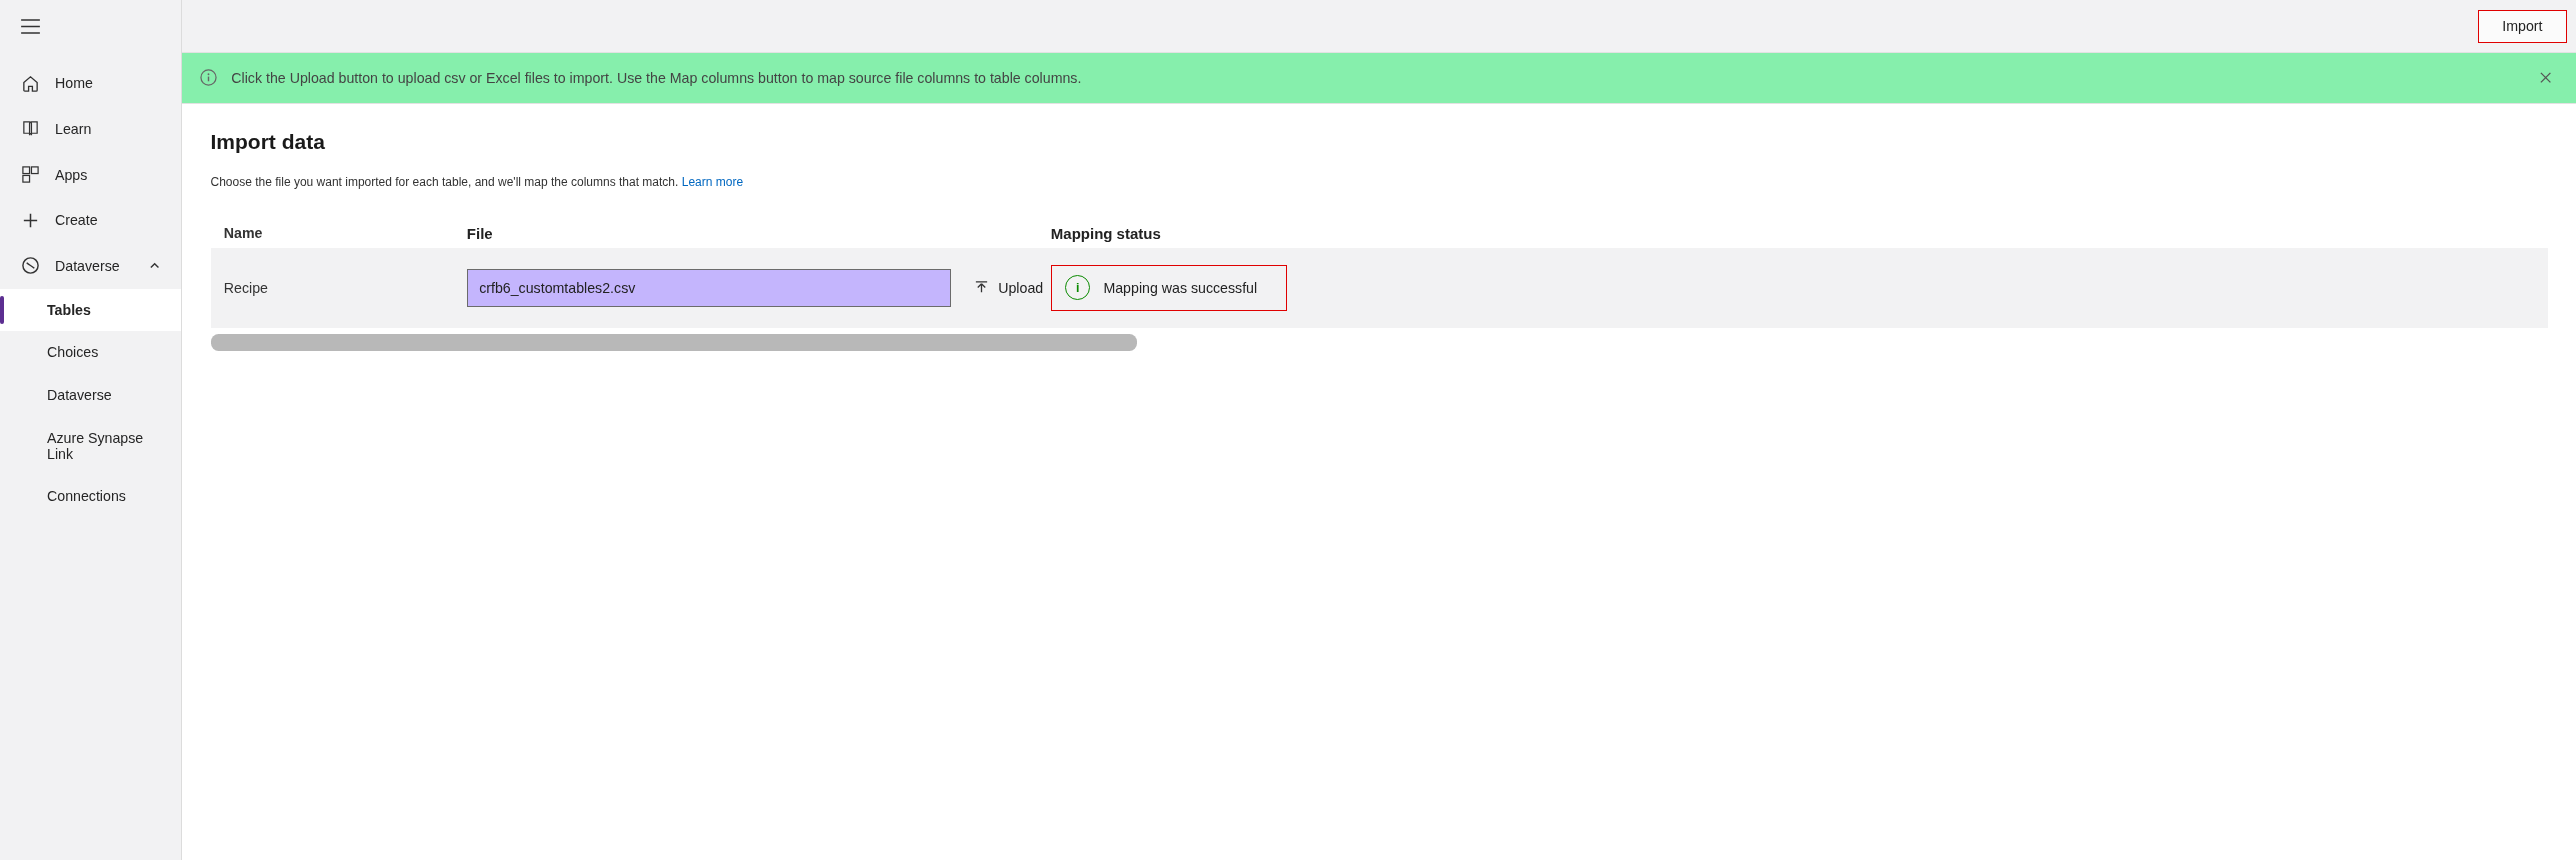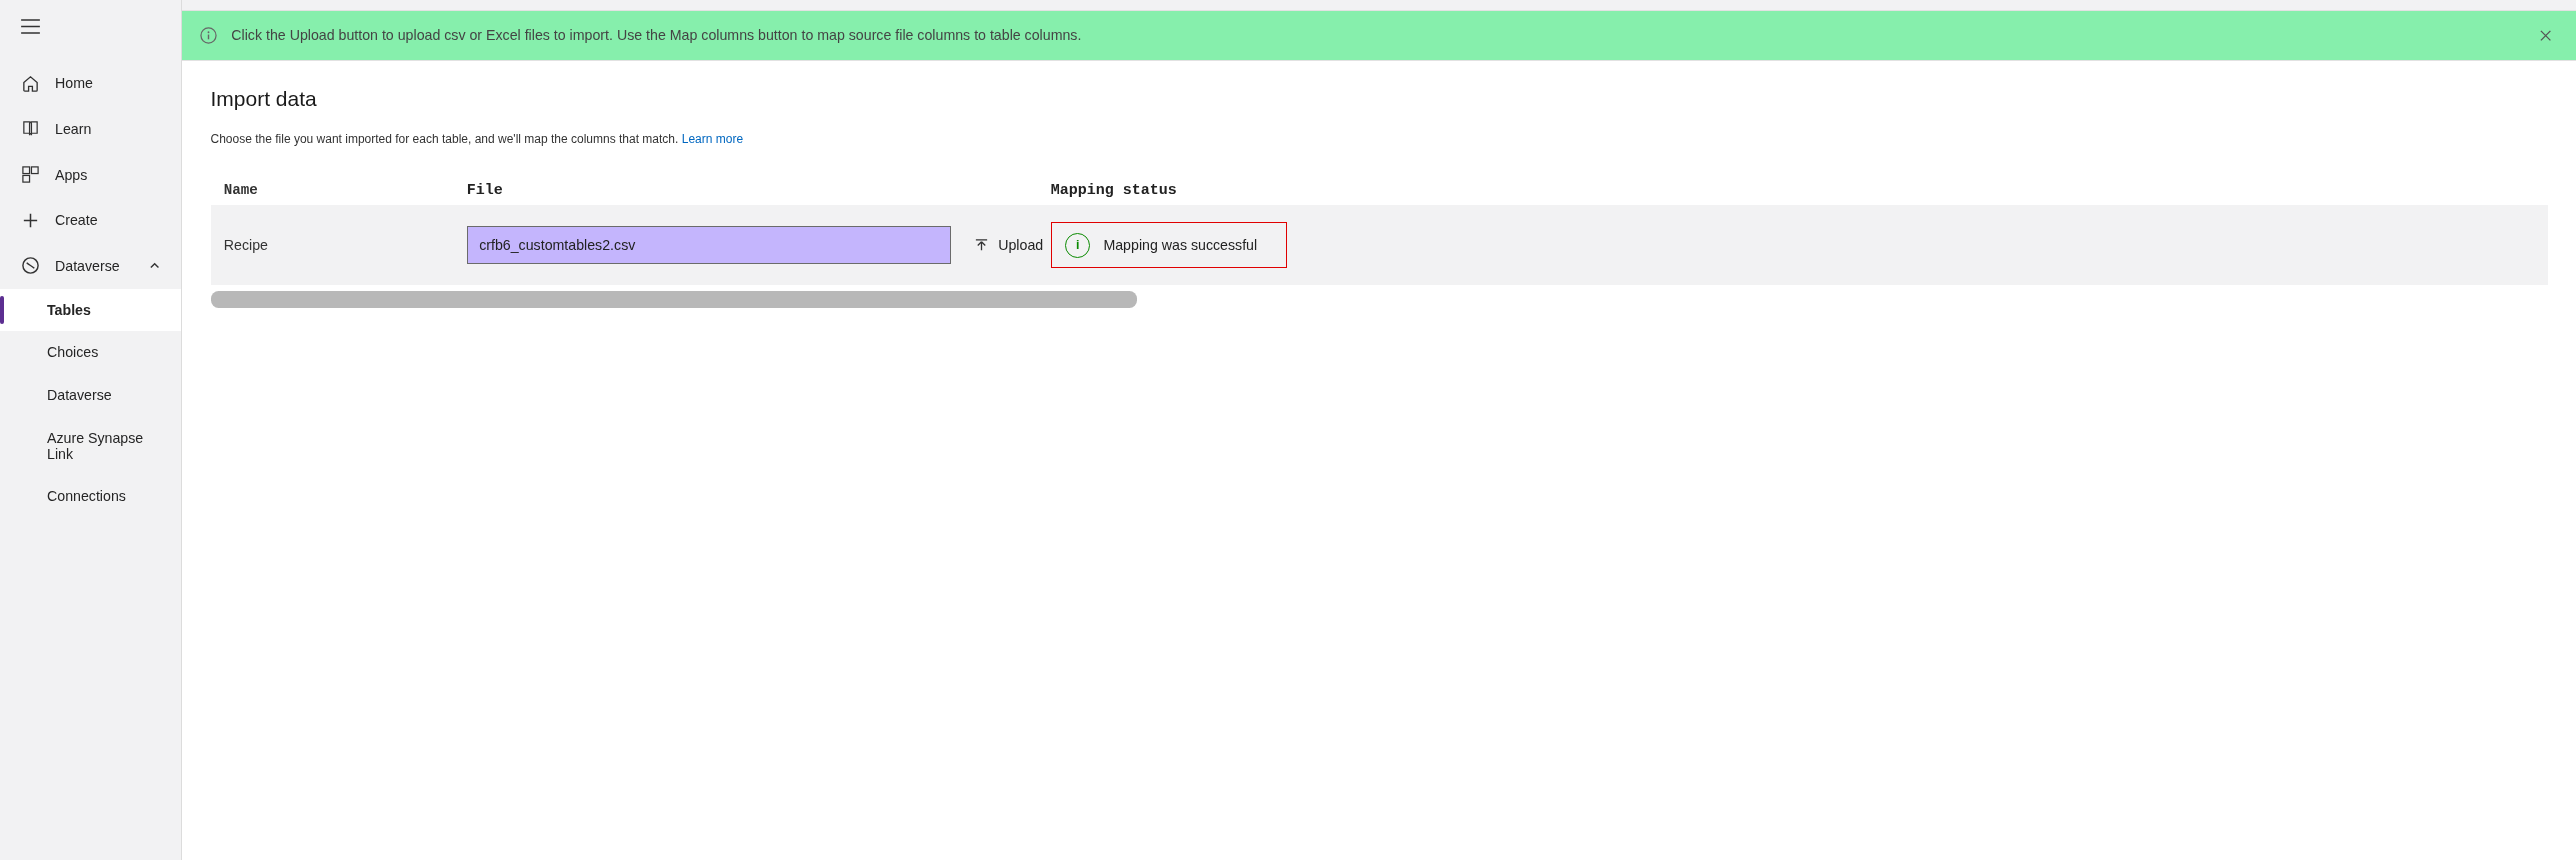--- a/index.html
+++ b/index.html
@@ -67,32 +67,31 @@
       display: flex; align-items: center; gap: 13.3px;
       background: #86efac;
       border-top: 0.9px solid #e2e2e2;
       border-bottom: 0.9px solid #e2e2e2;
       font-size: 14.2px;
       color: #444;
     }
     .info-bar .close { margin-left: auto; cursor: pointer; padding: 3.8px; }
 
     .content { padding: 26.6px 28.5px; background: #ffffff; flex: 1; }
-    .page-title { font-size: 21px; font-weight: 400; color: #1a1a1a; }
+    .page-title { font-size: 21px; font-weight: 700; color: #1a1a1a; }
     .subtitle { margin-top: 21px; font-size: 12px; color: #333; }
     .subtitle a { color: #0067c0; text-decoration: none; }
 
     .table-wrap { margin-top: 36px; }
     .col-headers {
       display: flex;
       padding: 0 13.3px 5.7px 13.3px;
       font-size: 15px;
       font-weight: 600;
       color: #222;
-      font-family: Liberation Mono, monospace;
     }
     .row {
       display: flex; align-items: center;
       background: #f2f2f3;
       padding: 17px 13.3px;
       gap: 0;
     }
     .col-name { width: 243px; flex-shrink: 0; font-size: 14.2px; color: #333; }
     .col-file { width: 584px; flex-shrink: 0; display: flex; align-items: center; gap: 13.3px; }
     .file-input {
@@ -206,20 +205,23 @@
           <span>Azure Synapse Link</span>
         </div>
         <div class="nav-item">
           <span>Connections</span>
         </div>
       </div>
     </nav>
   </aside>
 
   <main class="main">
+    <div class="main-header">
+      <button class="import-btn">Import</button>
+    </div>
 
     <div class="info-bar">
       <span class="icon-box">
         <svg width="17" height="17" viewBox="0 0 18 18">
             <circle cx="9" cy="9" r="8" fill="none" stroke="#666" stroke-width="1.3"></circle>
             <circle cx="9" cy="5.5" r="1" fill="#666"></circle>
             <path d="M9 8v5" stroke="#666" stroke-width="1.5"></path>
           </svg>
       </span>
       <span>Click the Upload button to upload csv or Excel files to import. Use the Map columns button to map source file columns to table columns.</span>

